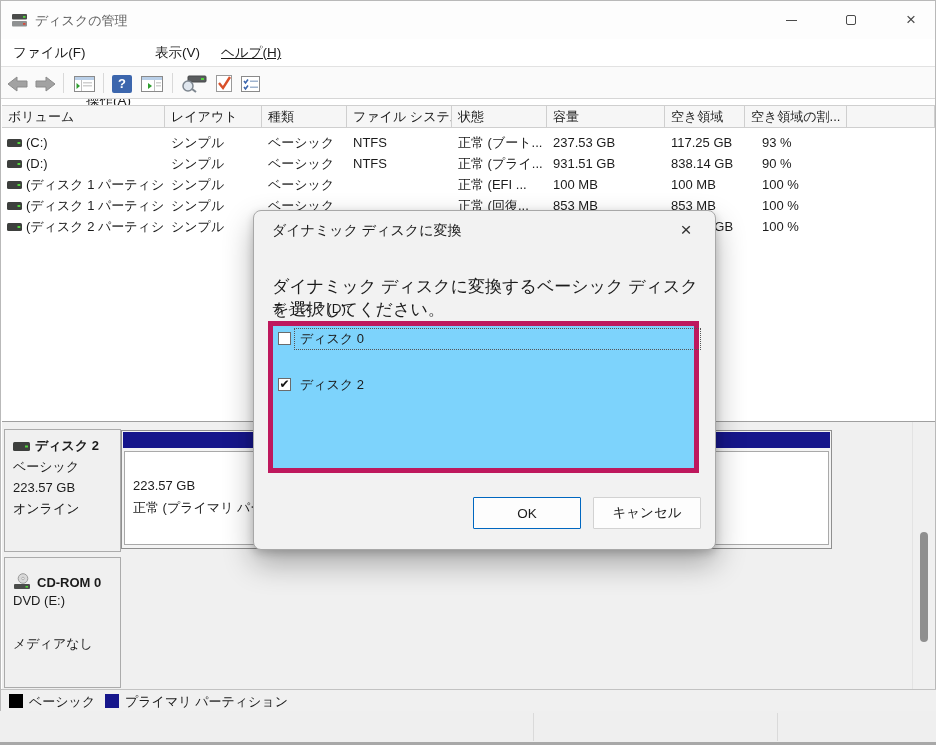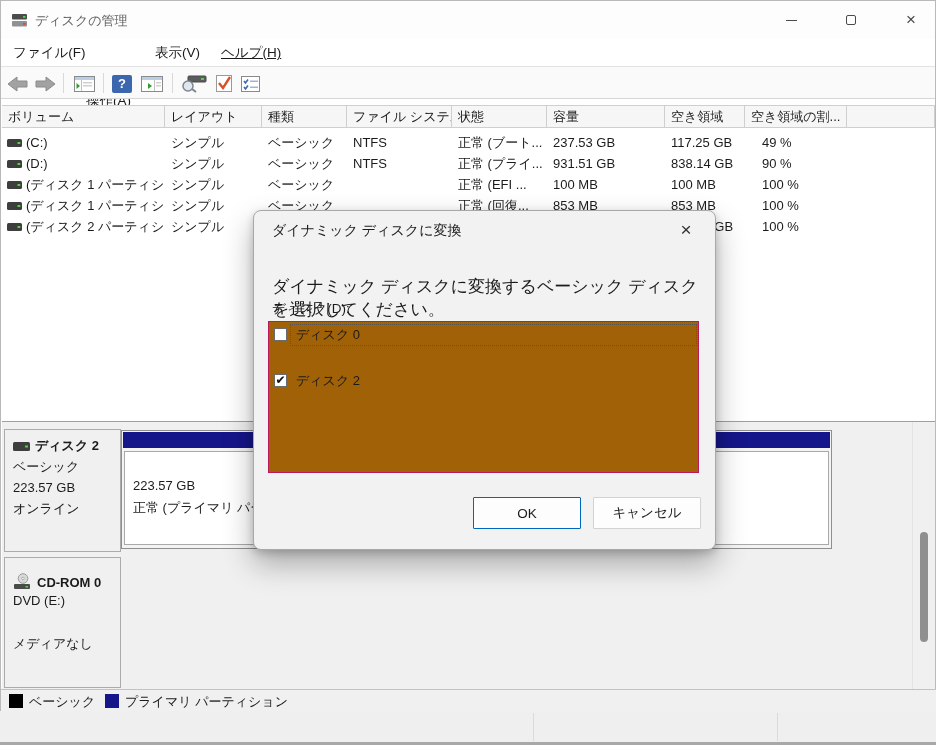--- a/index.html
+++ b/index.html
@@ -61,21 +61,21 @@
 
   .understrip { position:absolute; left:0; top:711px; width:936px; height:34px; background:#efefef; border-bottom:3px solid #a8a8a8; }
   .us-div { position:absolute; top:2px; width:1px; height:28px; background:#dadada; }
 
   
   .dialog { position:absolute; left:253px; top:210px; width:463px; height:340px; background:#f2f2f2; border:1px solid #a8a8a8; border-radius:8px; box-shadow:0 14px 30px rgba(0,0,0,0.30), 0 3px 8px rgba(0,0,0,0.18); z-index:10; }
   .dlg-title { position:absolute; left:18px; top:11px; font-size:14px; color:#1a1a1a; }
   .dlg-close { position:absolute; right:12px; top:4px; width:34px; height:30px; display:flex; align-items:center; justify-content:center; font-size:19px; color:#333; }
   .dlg-instruction { position:absolute; left:18px; top:64px; font-size:17px; }
   .dlg-label { position:absolute; left:18px; top:89px; font-size:13.5px; }
-  .dlg-list { position:absolute; left:14px; top:110px; width:431px; height:152px; background:#a16207; border:1px solid #be185d; }
+  .dlg-list { position:absolute; left:14px; top:110px; width:431px; height:152px; background:#7dd3fc; border:5px solid #be185d; }
   .dlg-item { position:absolute; left:0; width:100%; height:22px; }
   .di0{top:2px;} .di1{top:25px;} .di2{top:48px;}
   .chk { position:absolute; left:5px; top:4px; width:13px; height:13px; background:#fff; border:1px solid #6b6b6b; font-size:12px; line-height:11px; text-align:center; font-weight:bold; color:#111; }
   .dlg-item-label { position:absolute; left:27px; top:0; height:22px; line-height:22px; font-size:13px; }
   .focus-ring { position:absolute; left:21px; top:0; width:407px; height:22px; border:1px dotted #555; }
   .dlg-btn { position:absolute; top:286px; width:108px; height:32px; background:#fdfdfd; border:1px solid #d2d2d2; border-radius:1px; font-size:13.5px; display:flex; align-items:center; justify-content:center; }
   .btn-ok { left:219px; border-width:1px; }
   .btn-cancel { left:339px; }
 
   svg { display:block; }
@@ -197,21 +197,21 @@
               <rect x="10.5" y="4" width="2.8" height="2" fill="#54d43e"></rect>
             </svg>
           </span>
         <div class="cell co0 vol-cell">(C:)</div>
         <div class="cell co1 pad">シンプル</div>
         <div class="cell co2 pad">ベーシック</div>
         <div class="cell co3 pad">NTFS</div>
         <div class="cell co4 pad">正常 (ブート...</div>
         <div class="cell co5 pad">237.53 GB</div>
         <div class="cell co6 pad">117.25 GB</div>
-        <div class="cell co7 padpct">49 %</div>
+        <div class="cell co7 padpct">93 %</div>
       </div>
 
       <div class="lv-row" style="top:48px;">
         <span class="row-drive-icon">
             <svg width="15" height="10" viewBox="0 0 15 10">
               <rect x="0" y="1" width="15" height="8" rx="1.5" fill="#3d3f3d"></rect>
               <rect x="10.5" y="4" width="2.8" height="2" fill="#54d43e"></rect>
             </svg>
           </span>
         <div class="cell co0 vol-cell">(D:)</div>

